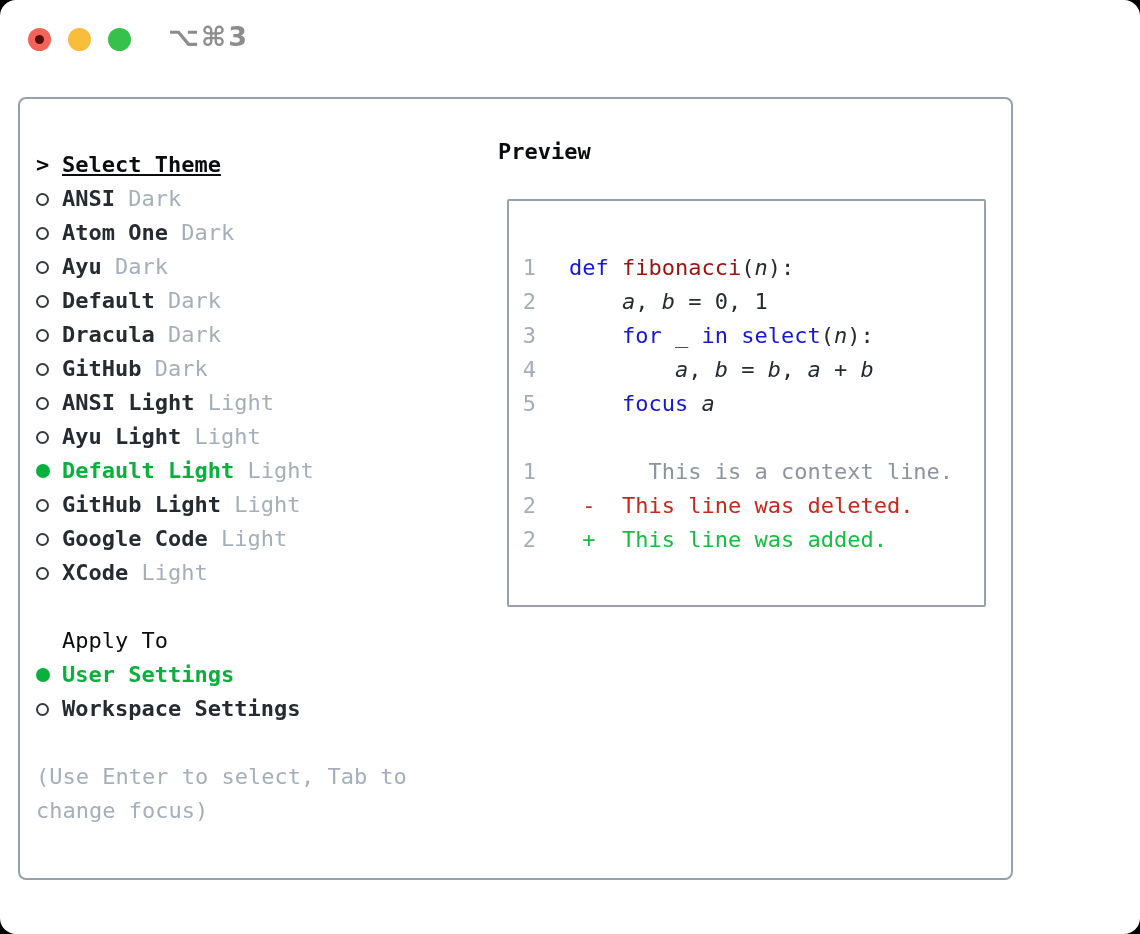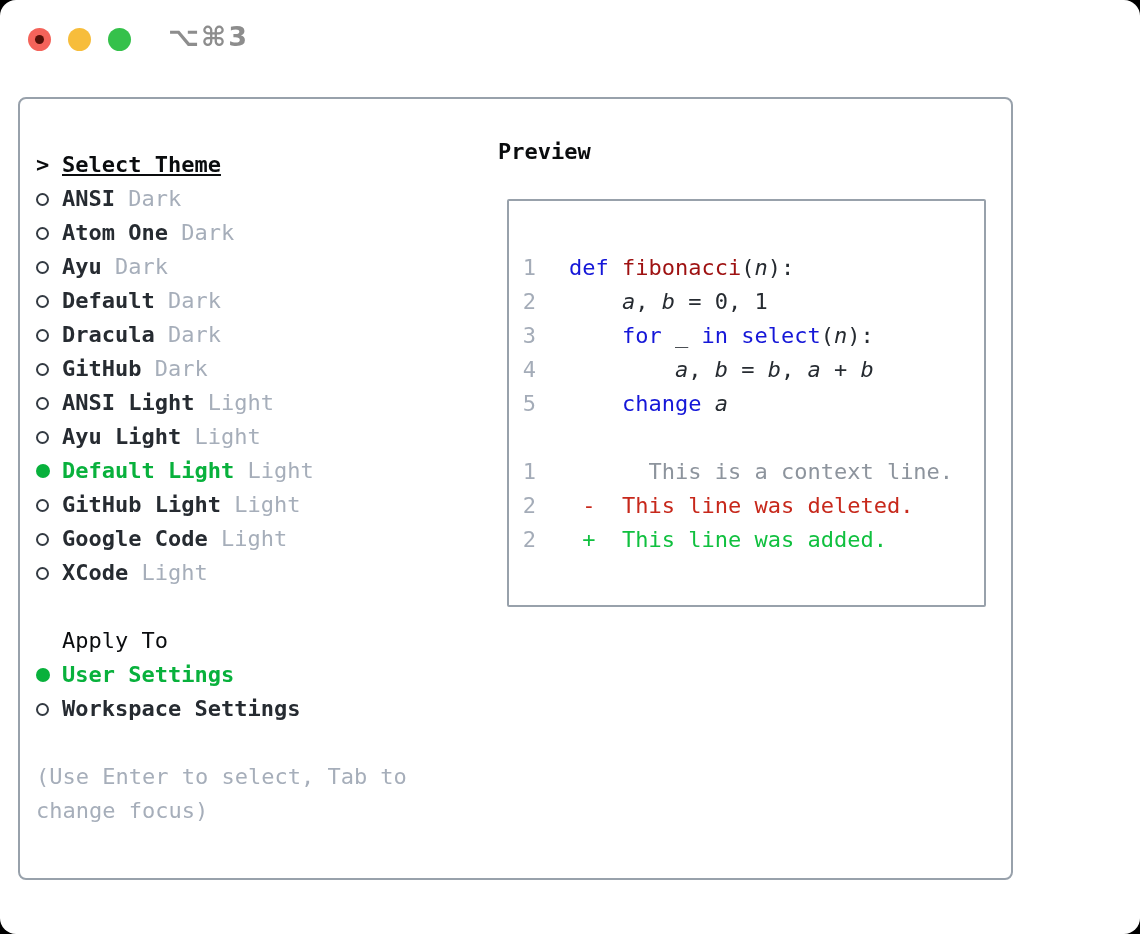--- a/index.html
+++ b/index.html
@@ -134,21 +134,21 @@
     </div>
 
     <div class="preview-title">Preview</div>
 
     <div class="preview-box">
       <div id="preview-lines">
           <div class="code-line"><span class="lnum">1</span><span class="lcontent"><span class="seg-kw">def</span><span class="seg-pl"> </span><span class="seg-fn">fibonacci</span><span class="seg-pl">(</span><span class="seg-var">n</span><span class="seg-pl">):</span></span></div>
           <div class="code-line"><span class="lnum">2</span><span class="lcontent"><span class="seg-pl">    </span><span class="seg-var">a</span><span class="seg-pl">, </span><span class="seg-var">b</span><span class="seg-pl"> = 0, 1</span></span></div>
           <div class="code-line"><span class="lnum">3</span><span class="lcontent"><span class="seg-pl">    </span><span class="seg-kw">for</span><span class="seg-pl"> _ </span><span class="seg-kw">in</span><span class="seg-pl"> </span><span class="seg-kw">select</span><span class="seg-pl">(</span><span class="seg-var">n</span><span class="seg-pl">):</span></span></div>
           <div class="code-line"><span class="lnum">4</span><span class="lcontent"><span class="seg-pl">        </span><span class="seg-var">a</span><span class="seg-pl">, </span><span class="seg-var">b</span><span class="seg-pl"> = </span><span class="seg-var">b</span><span class="seg-pl">, </span><span class="seg-var">a</span><span class="seg-pl"> + </span><span class="seg-var">b</span></span></div>
-          <div class="code-line"><span class="lnum">5</span><span class="lcontent"><span class="seg-pl">    </span><span class="seg-kw">change</span><span class="seg-pl"> </span><span class="seg-var">a</span></span></div>
+          <div class="code-line"><span class="lnum">5</span><span class="lcontent"><span class="seg-pl">    </span><span class="seg-kw">focus</span><span class="seg-pl"> </span><span class="seg-var">a</span></span></div>
           <div class="code-line"><span class="lnum"></span><span class="lcontent"></span></div>
           <div class="code-line"><span class="lnum">1</span><span class="lcontent"><span class="seg-ctx">      This is a context line.</span></span></div>
           <div class="code-line"><span class="lnum">2</span><span class="lcontent"><span class="seg-del"> -  This line was deleted.</span></span></div>
           <div class="code-line"><span class="lnum">2</span><span class="lcontent"><span class="seg-add"> +  This line was added.</span></span></div>
         </div>
     </div>
 
   </div>
 </div>
 

